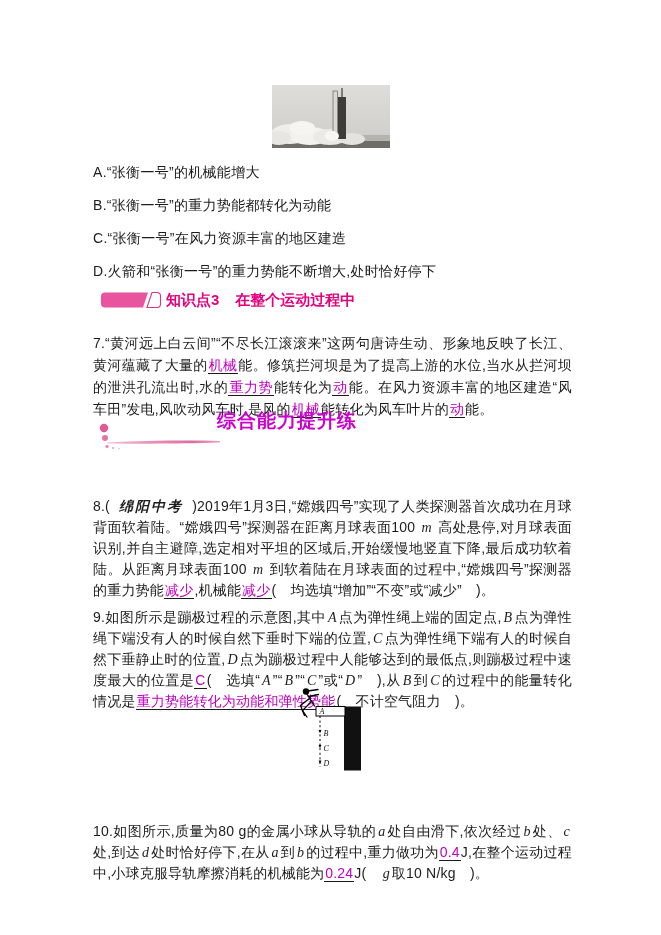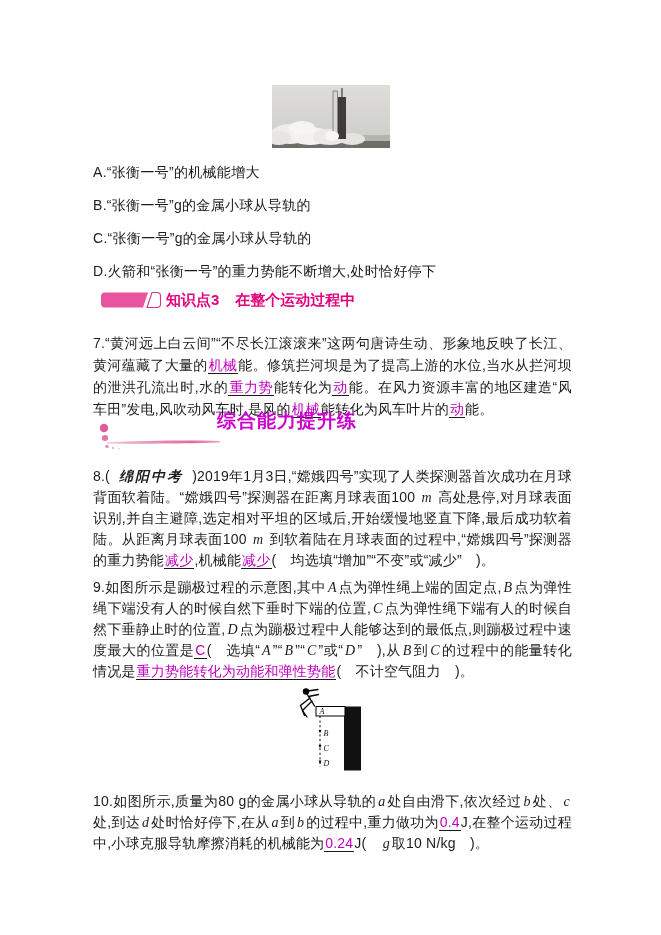--- a/index.html
+++ b/index.html
@@ -15,21 +15,21 @@
 
   
   .kp-banner{position:absolute;left:100px;top:291px;height:18px;display:flex;align-items:center;}
   .kp-shapes{width:62px;height:18px;flex:0 0 auto;}
   .kp-text{margin-left:4px;font-size:15px;font-weight:bold;color:var(--banner-text);white-space:nowrap;}
   .kp-label{margin-right:16px;}
 
   
   .para{position:absolute;left:93px;width:479px;font-size:14px;line-height:22px;
         text-align:justify;letter-spacing:.2px;}
-  .para.tight{line-height:21px;}
+  .para.tight{line-height:21px;margin-top:30px;}
   .seg{white-space:normal;}
   .seg-a{color:var(--answer);border-bottom:1.4px solid #1a1a1a;padding:0 1px;}
   .seg-v{font-family:"Liberation Serif",serif;font-style:italic;padding:0 2px;}
   .seg-e{font-family:"Liberation Serif",serif;font-style:italic;font-weight:bold;
          padding:0 9px;letter-spacing:2px;}
 
   
   .section-deco{position:absolute;left:94px;top:420px;width:128px;height:40px;}
   .section-title{position:absolute;left:217px;top:408px;font-size:19px;font-weight:bold;
                  color:var(--section-title);letter-spacing:1px;white-space:nowrap;}
@@ -60,22 +60,22 @@
     <ellipse cx="80" cy="54" rx="13" ry="6" fill="#e4e3df"></ellipse>
     <ellipse cx="7" cy="53" rx="12" ry="7" fill="#e7e6e2"></ellipse>
     <rect x="66" y="12" width="8" height="42" fill="#3d3c38"></rect>
     <line x1="70" y1="3" x2="70" y2="12" stroke="#3d3c38" stroke-width="1.2"></line>
     <rect x="61" y="6" width="4.5" height="46" fill="#d8d7d3" stroke="#55544f" stroke-width="0.6"></rect>
     <ellipse cx="60" cy="51" rx="7" ry="5" fill="#f8f7f4"></ellipse>
   </svg>
 
   <div class="options">
     <div class="option">A.“张衡一号”的机械能增大</div>
-    <div class="option">B.“张衡一号”g的金属小球从导轨的</div>
-    <div class="option">C.“张衡一号”g的金属小球从导轨的</div>
+    <div class="option">B.“张衡一号”的重力势能都转化为动能</div>
+    <div class="option">C.“张衡一号”在风力资源丰富的地区建造</div>
     <div class="option">D.火箭和“张衡一号”的重力势能不断增大,处时恰好停下</div>
   </div>
 
   <div class="kp-banner">
     <svg class="kp-shapes" viewBox="0 0 62 18" xmlns="http://www.w3.org/2000/svg">
       <path d="M5,1.5 L48,1.5 L43,16.5 L5,16.5 Q1,16.5 1,12.5 L1,5.5 Q1,1.5 5,1.5 Z" style="fill:var(--banner-fill)"></path>
       <path d="M52,1.5 L57,1.5 Q60.5,1.5 60.5,5 L60.5,13 Q60.5,16.5 57,16.5 L47,16.5 Z" fill="#ffffff" style="stroke:var(--banner-stroke)" stroke-width="1.1"></path>
     </svg>
     <div class="kp-text">
       <span class="kp-label">知识点3</span><span>在整个运动过程中</span>

